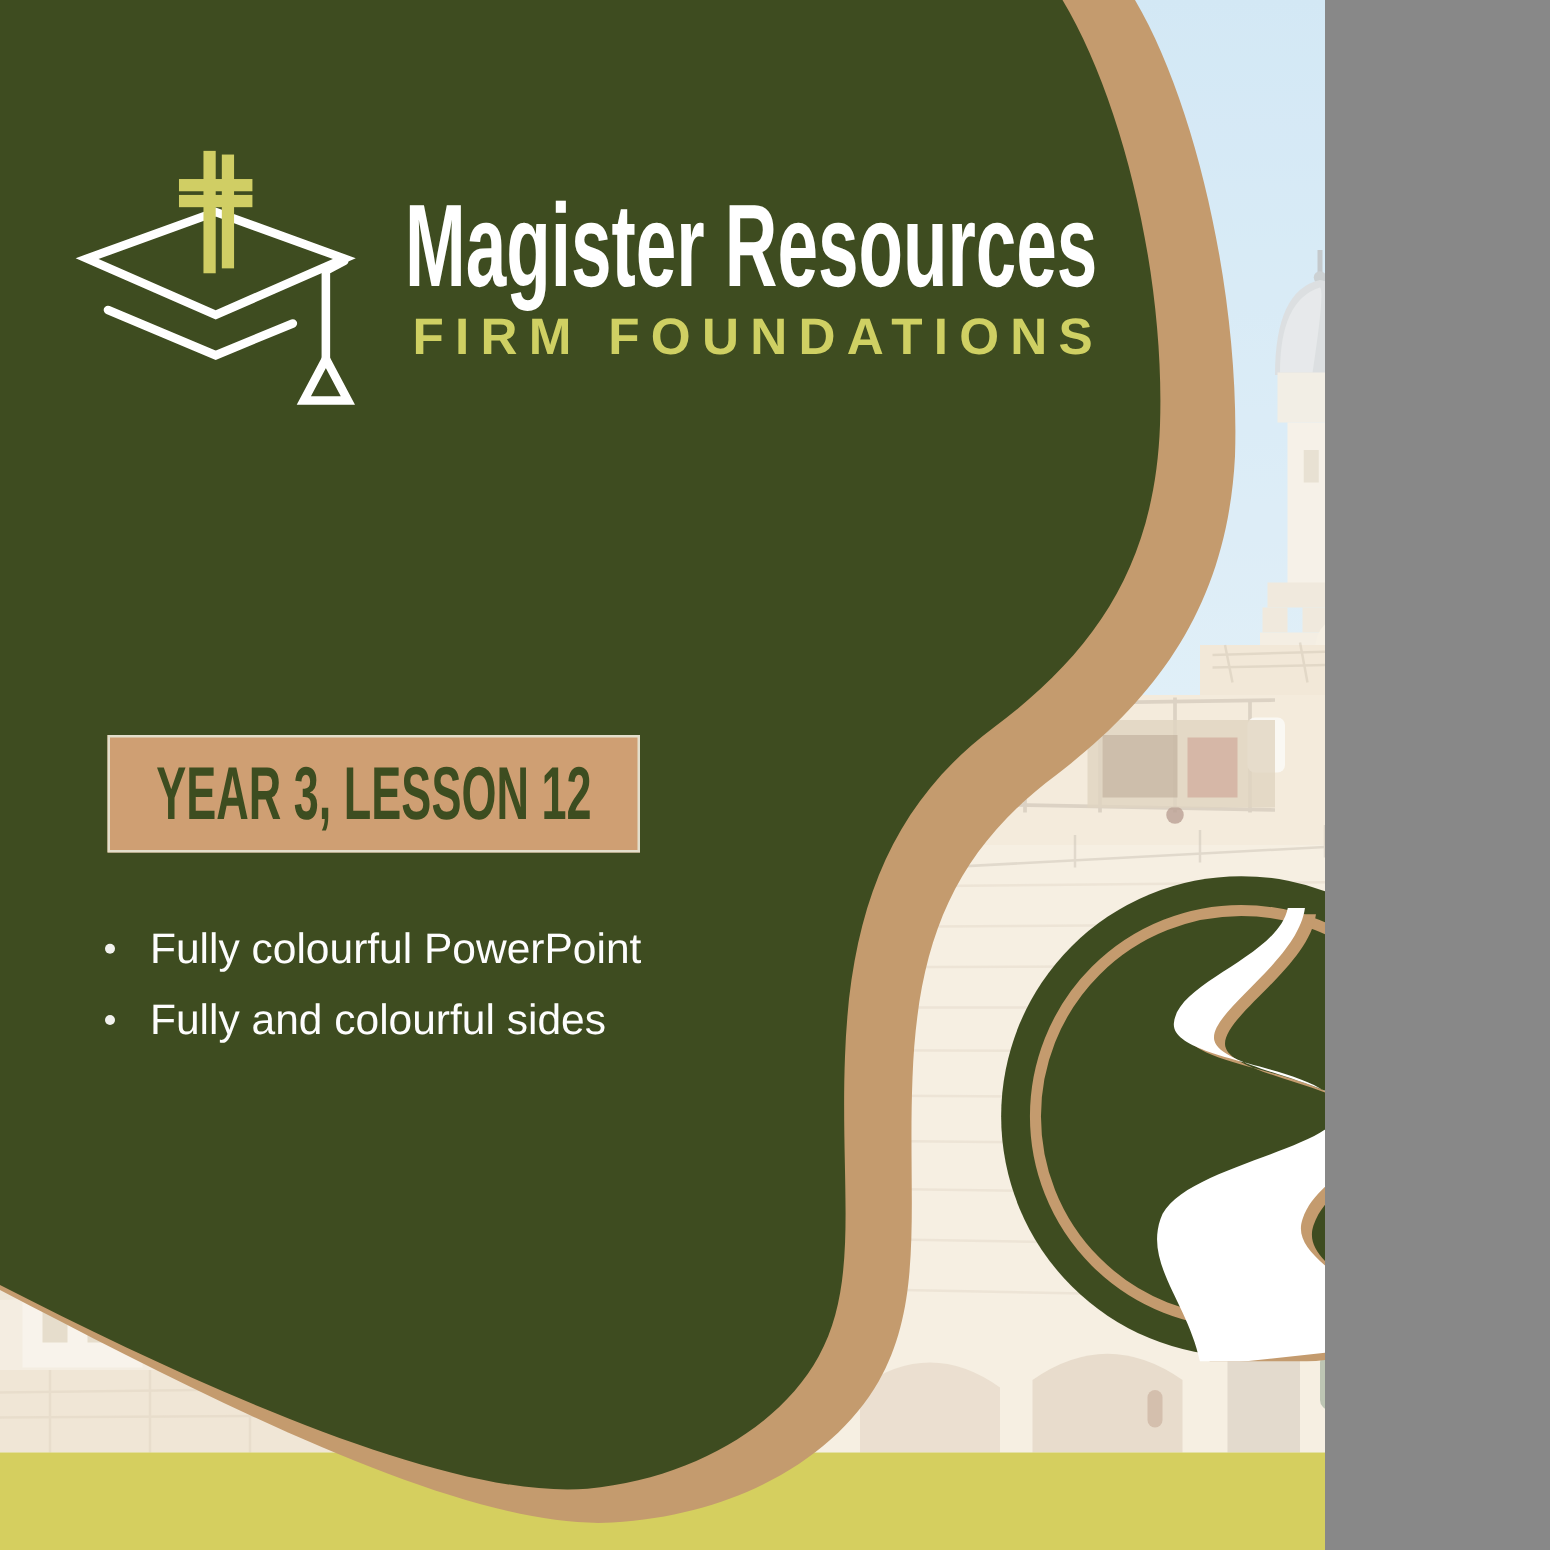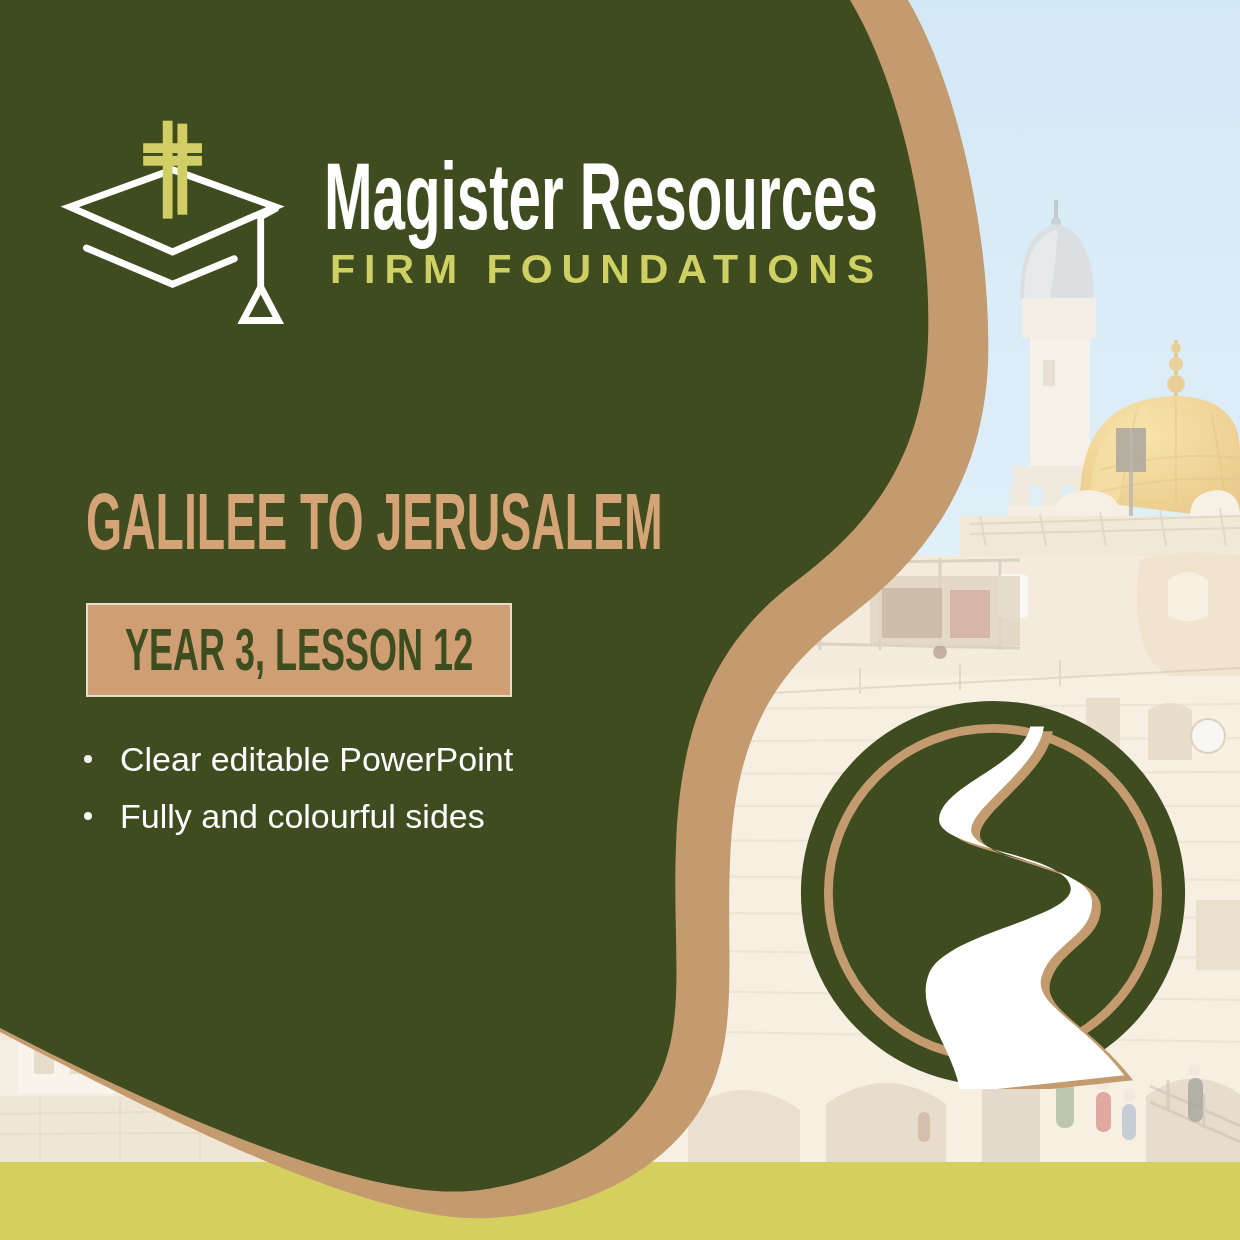--- a/index.html
+++ b/index.html
@@ -1,17 +1,17 @@
 <!DOCTYPE html>
 <html><head>
 <meta charset="utf-8">
 <style>
   html,body{margin:0;padding:0;background:#888;}
   .canvas{
-    position:relative;width:1240px;height:1240px;overflow:hidden;
+    position:relative;width:1060px;height:1240px;overflow:hidden;
     font-family:"Liberation Sans",sans-serif;background:#cfe4f2;
   }
   .layer{position:absolute;left:0;top:0;width:1240px;height:1240px;}
   
   .bottom-bar{position:absolute;left:0;top:1162px;width:1240px;height:78px;background:#d5cf5f;}
   
   .brand-title{
     position:absolute;left:324px;top:150px;color:#ffffff;
     font-weight:700;font-size:94px;line-height:1;white-space:nowrap;
   }
@@ -23,21 +23,21 @@
   .cond-heading{display:inline-block;transform:scaleX(0.58);transform-origin:0 50%;white-space:nowrap;}
   .cond-badge{display:inline-block;transform:scaleX(0.60);transform-origin:50% 50%;white-space:nowrap;}
   
   .heading{
     position:absolute;left:86px;top:482px;color:#d4a477;
     font-weight:700;font-size:80px;line-height:1;white-space:nowrap;
   }
   .badge{
     position:absolute;left:86px;top:588px;width:426px;height:94px;
     background:#cf9f73;border:2px solid #e3decb;box-sizing:border-box;
-    display:flex;align-items:center;justify-content:center;margin-top:15px;
+    display:flex;align-items:center;justify-content:center;
   }
   .badge-text{color:#3d4d20;font-weight:700;font-size:60px;line-height:1;}
   .bullets{
     position:absolute;left:84px;top:730px;margin:0;padding:0;list-style:none;
   }
   .bullets li{display:flex;align-items:center;height:57px;}
   .bullets .dot{
     width:8px;height:8px;border-radius:50%;background:#f2f2ee;
     margin-right:28px;flex:0 0 auto;
   }
@@ -262,32 +262,29 @@
       <rect x="87" y="40" width="60" height="10"></rect>
       <rect x="87" y="53" width="60" height="10"></rect>
     </g>
   </svg>
 
   <div class="brand-title">
     <span class="cond">Magister Resources</span>
   </div>
   <div class="brand-sub">FIRM FOUNDATIONS</div>
 
-  <div class="heading">
-    <span class="cond-heading">GALILEE TO JERUSALEM</span>
-  </div>
 
   <div class="badge">
     <span class="badge-text"><span class="cond-badge">YEAR 3, LESSON 12</span></span>
   </div>
 
   <ul class="bullets">
     <li>
       <span class="dot"></span>
-      <span class="txt">Clear editable PowerPoint</span>
+      <span class="txt">Fully colourful PowerPoint</span>
     </li>
     <li>
       <span class="dot"></span>
       <span class="txt">Fully and colourful sides</span>
     </li>
   </ul>
 
   <svg style="position:absolute;left:797px;top:697px" width="392" height="392" viewBox="0 0 400 400" aria-hidden="true">
     <circle cx="200" cy="200" r="196" fill="#3e4c20"></circle>
     <circle cx="200" cy="200" r="168" fill="none" stroke="#c49b6e" stroke-width="9"></circle>

